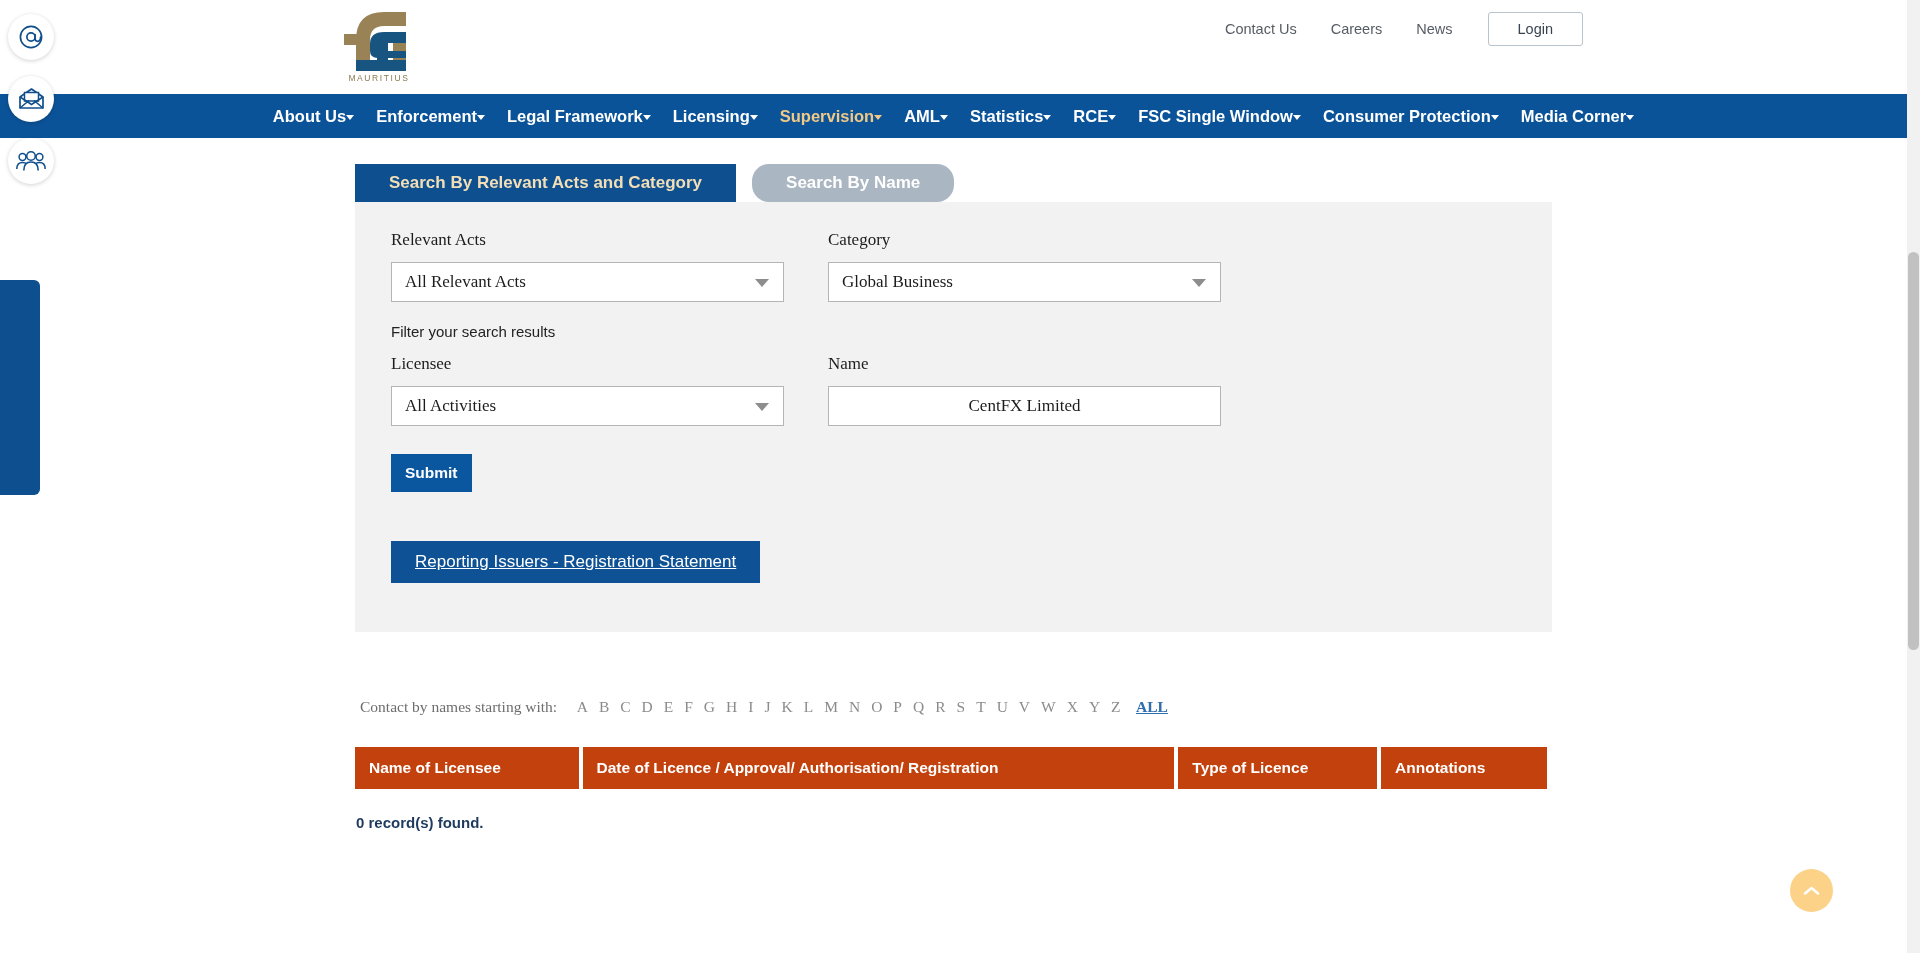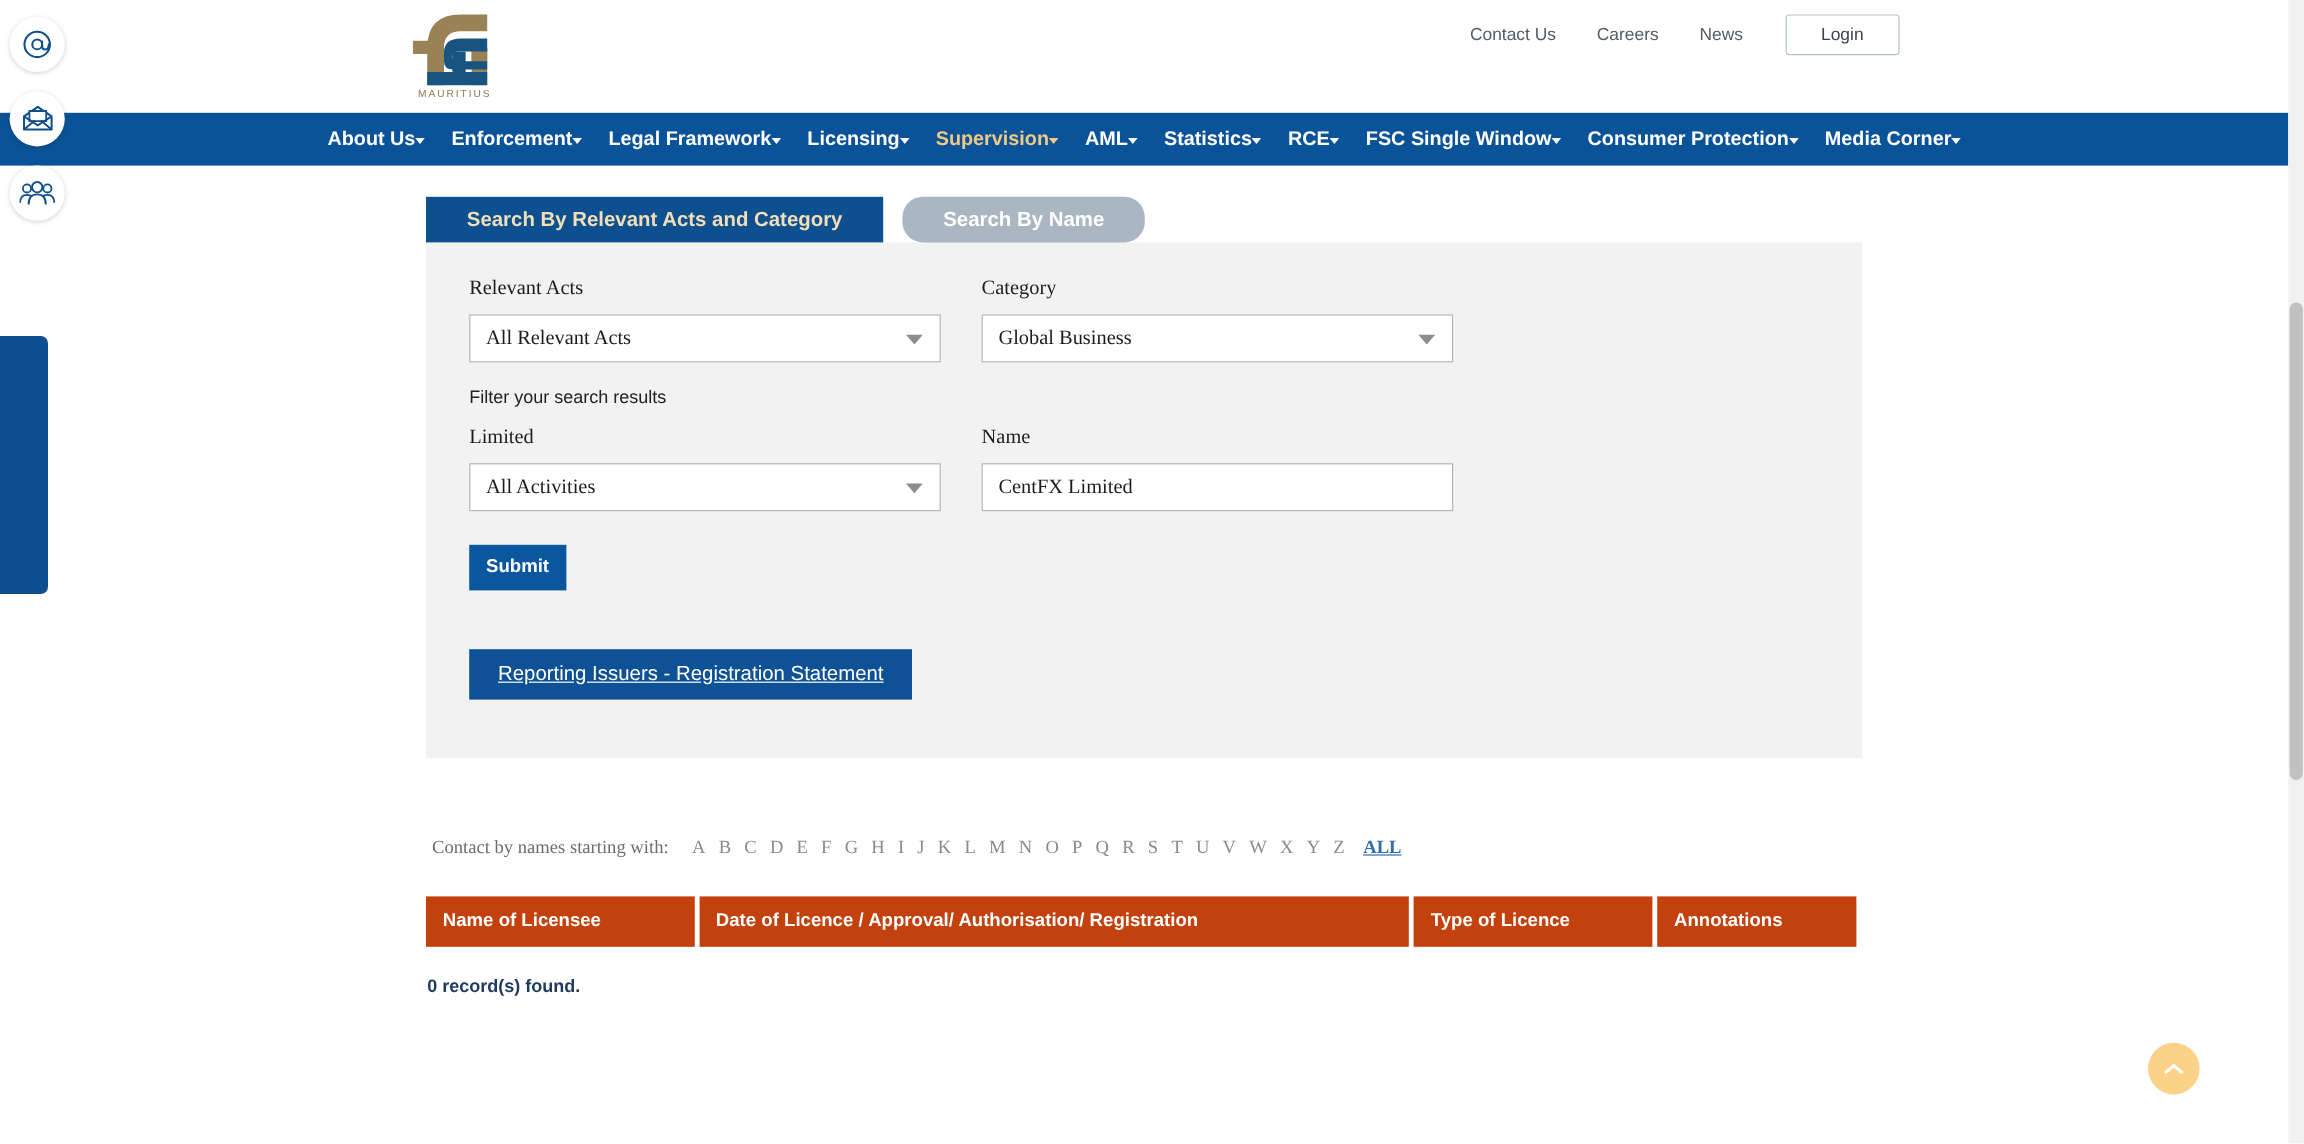--- a/index.html
+++ b/index.html
@@ -140,21 +140,21 @@
   .tab-gap { width: 16px; }
 
   
   .panel {
     background: #f2f2f2;
     padding: 28px 36px 42px 36px;
     min-height: 430px;
   }
   .form-row {
     display: flex;
-    gap: 34px;
+    gap: 44px;
   }
   .form-col { width: 393px; }
   .fld-label {
     font-family: "Liberation Serif", serif;
     font-size: 17px;
     color: #1c1c1c;
     margin-bottom: 12px;
     display: block;
   }
   .sel, .txt {
@@ -163,20 +163,21 @@
     border: 1px solid #b5b5b5;
     background: #ffffff;
     font-family: "Liberation Serif", serif;
     font-size: 17px;
     color: #1c1c1c;
     padding: 0 13px;
     display: flex;
     align-items: center;
     position: relative;
     cursor: pointer;
+    text-align: center;
   }
   .sel .arrow {
     position: absolute;
     right: 14px;
     top: 50%;
     margin-top: -3px;
     width: 0; height: 0;
     border-left: 7px solid transparent;
     border-right: 7px solid transparent;
     border-top: 8px solid #8d8d8d;
@@ -444,21 +445,21 @@
               <span>Global Business</span>
               <span class="arrow"></span>
             </div>
           </div>
         </div>
 
         <div class="filter-note">Filter your search results</div>
 
         <div class="form-row">
           <div class="form-col">
-            <label class="fld-label">Limited</label>
+            <label class="fld-label">Licensee</label>
             <div class="sel">
               <span>All Activities</span>
               <span class="arrow"></span>
             </div>
           </div>
 
           <div class="form-col">
             <label class="fld-label">Name</label>
             <input class="txt" type="text" value="CentFX Limited" style="">
           </div>

